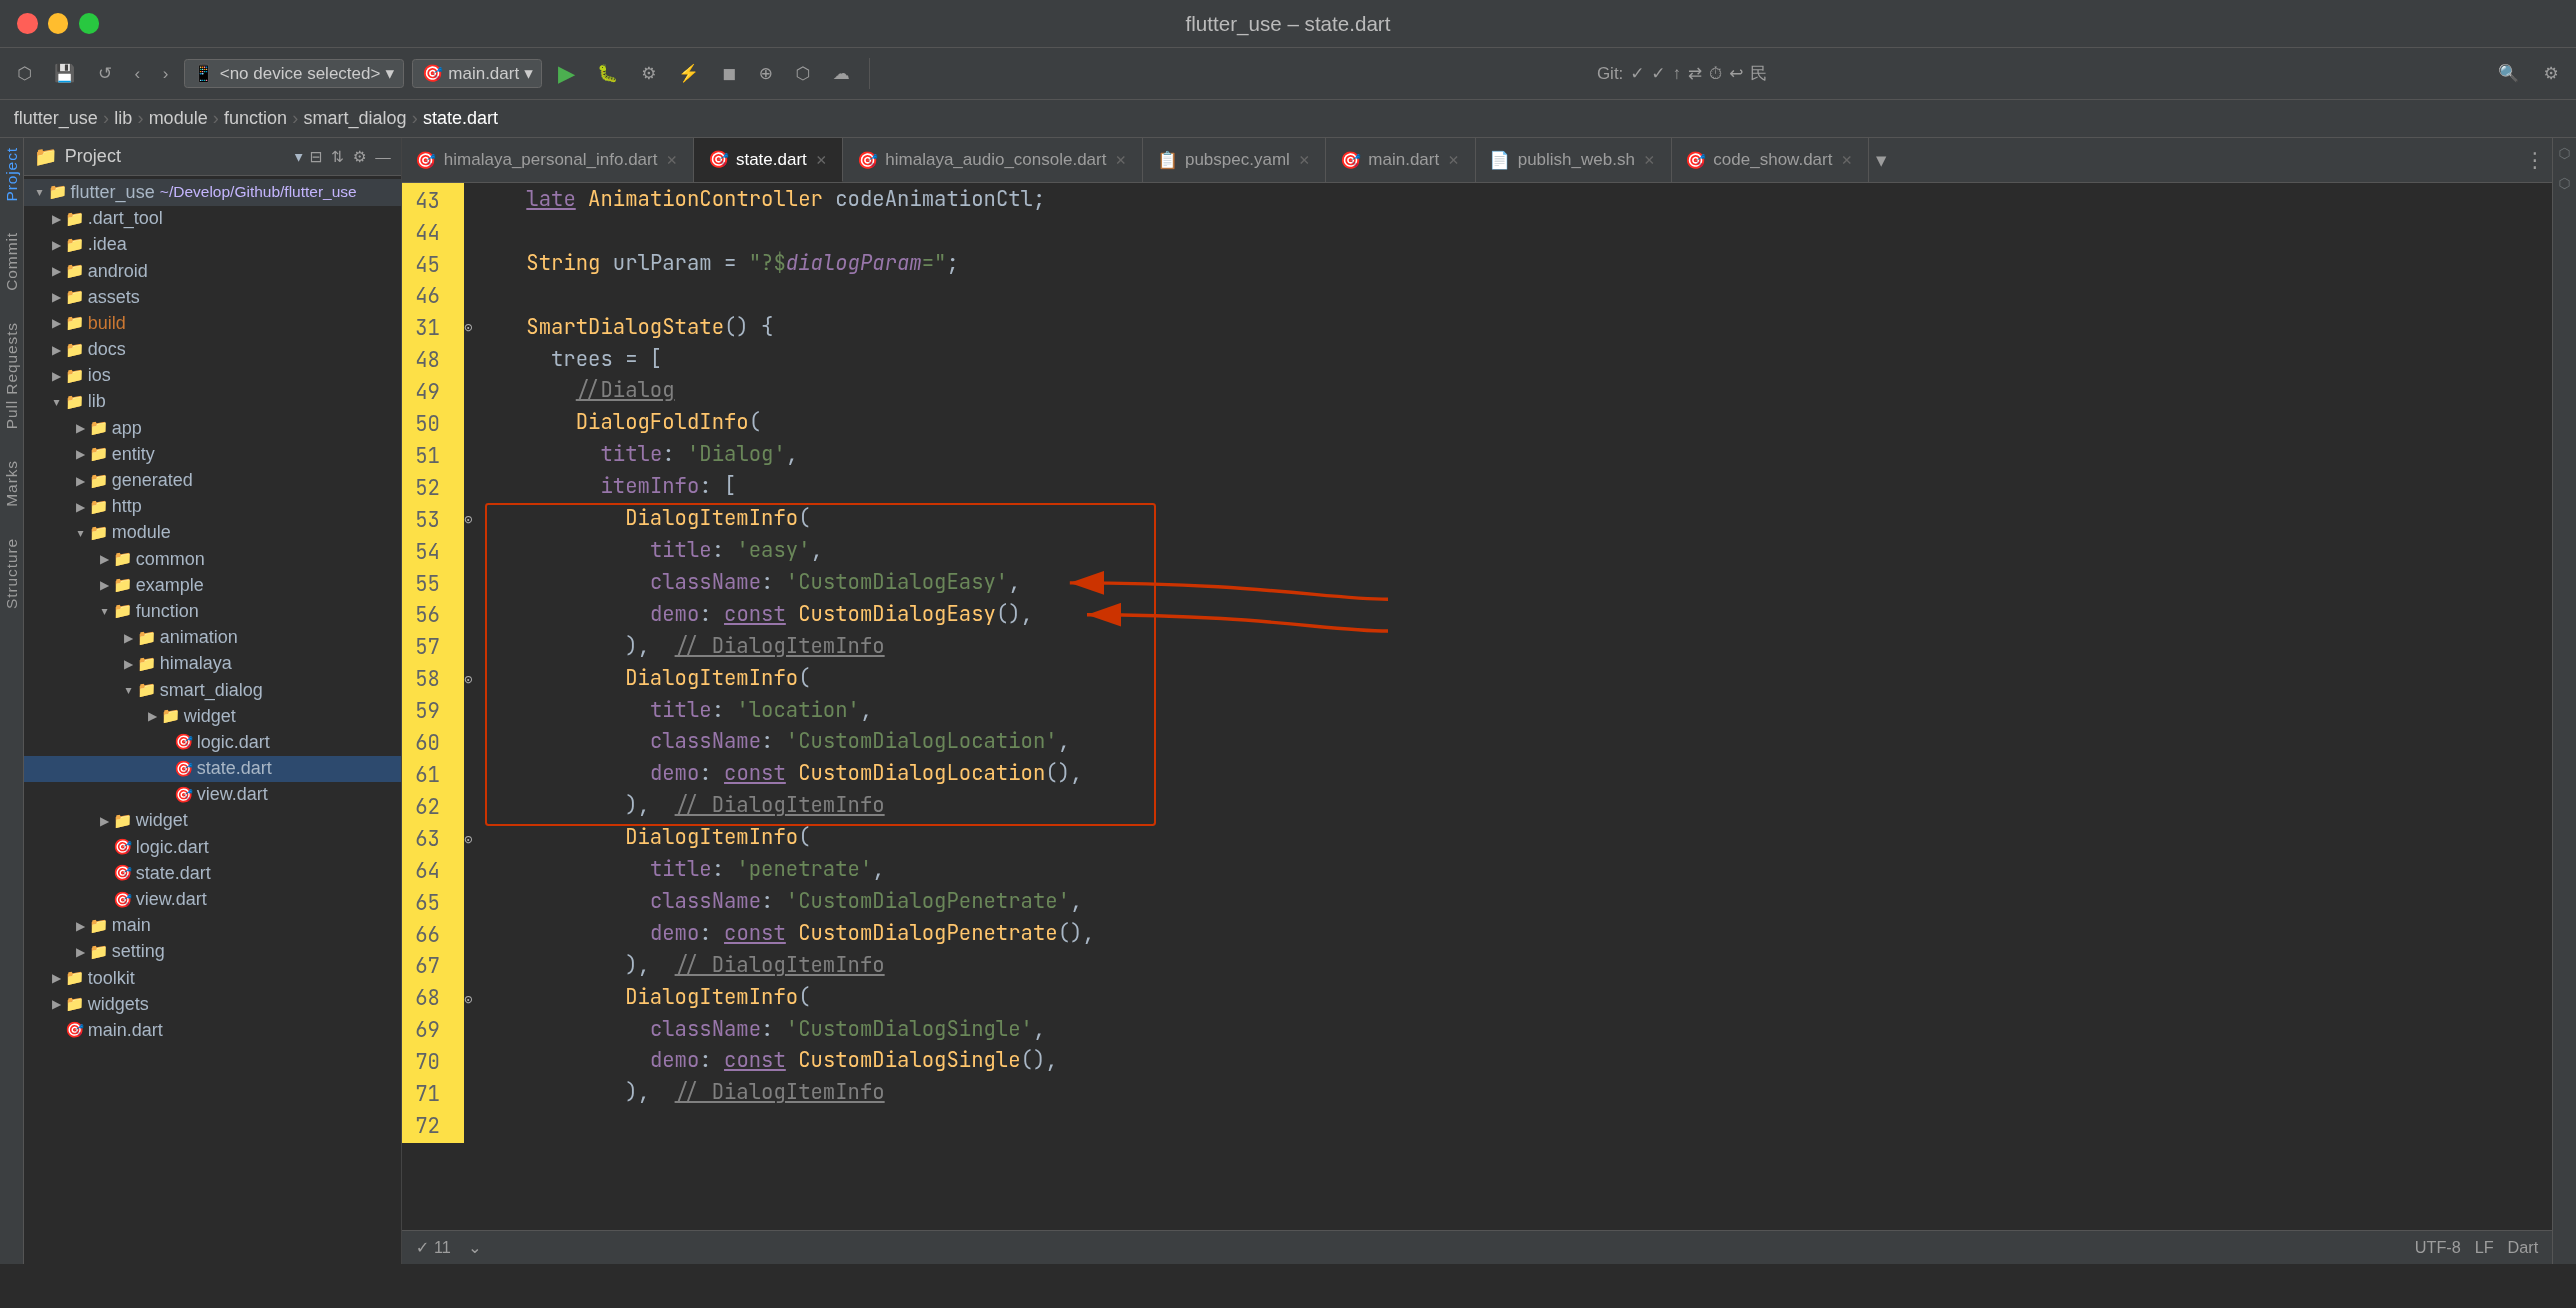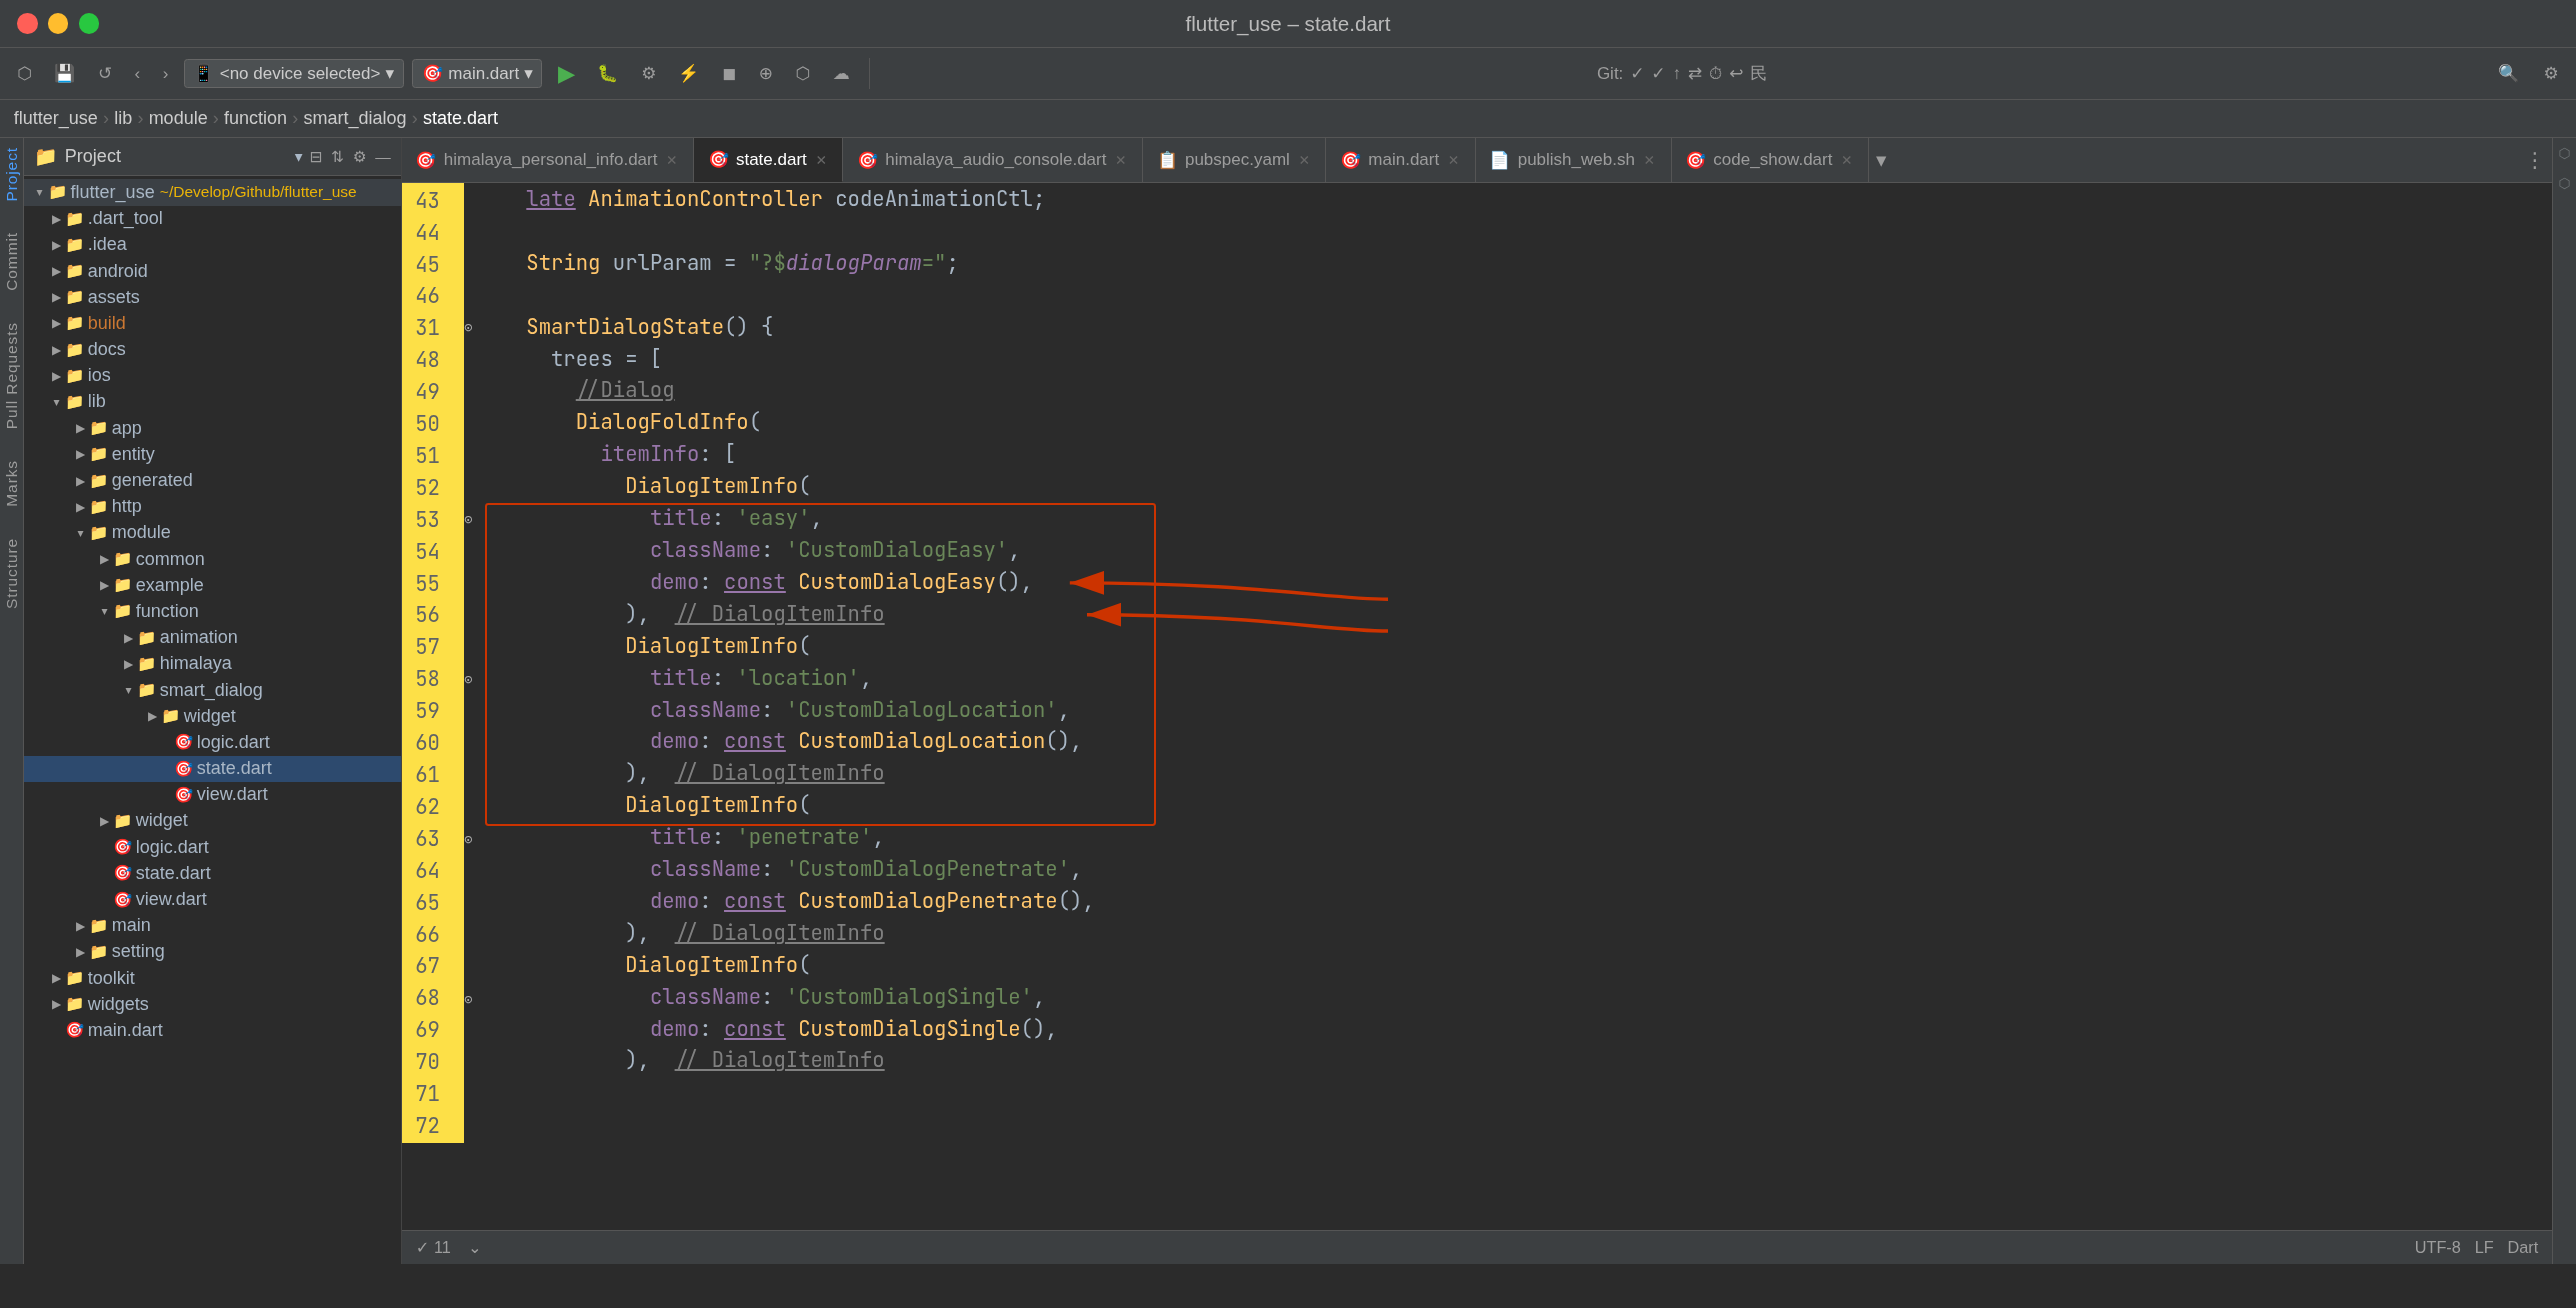--- a/index.html
+++ b/index.html
@@ -410,21 +410,21 @@
         <span>—</span>
       </div>
     </div>
     <div class="file-tree">
 
       <div class="tree-item active-folder">
         <span class="tree-indent" style="width:6.9px;"></span>
         <span class="tree-arrow">▾</span>
         <span class="folder-icon">📁</span>
         <span class="folder-name">flutter_use</span>
-        <span style="color:#eab308;font-size:15.5px;margin-left:5.2px;">~/Develop/Github/flutter_use</span>
+        <span style="color:#c4b5fd;font-size:15.5px;margin-left:5.2px;">~/Develop/Github/flutter_use</span>
       </div>
 
       <div class="tree-item">
         <span class="tree-indent" style="width:24px;"></span>
         <span class="tree-arrow">▶</span>
         <span class="folder-icon" style="color:#cc7832;">📁</span>
         <span class="folder-name">.dart_tool</span>
       </div>
 
       <div class="tree-item">
@@ -770,20 +770,21 @@
             <span class="code-line">&nbsp;</span>
 
             <span class="code-line">  <span class="cls">SmartDialogState</span>() {</span>
 
             <span class="code-line">    trees = [</span>
 
             <span class="code-line">      <span class="cm">//Dialog</span></span>
 
             <span class="code-line">      <span class="cls">DialogFoldInfo</span>(</span>
 
+            <span class="code-line">        <span class="prop">title</span>: <span class="str">'Dialog'</span>,</span>
 
             <span class="code-line">        <span class="prop">itemInfo</span>: [</span>
 
             <span class="code-line">          <span class="cls">DialogItemInfo</span>(</span>
 
             <span class="code-line">            <span class="prop">title</span>: <span class="str">'easy'</span>,</span>
 
             <span class="code-line">            <span class="prop">className</span>: <span class="str">'CustomDialogEasy'</span>,</span>
 
             <span class="code-line">            <span class="prop">demo</span>: <span class="kw2">const</span> <span class="cls">CustomDialogEasy</span>(),</span>

